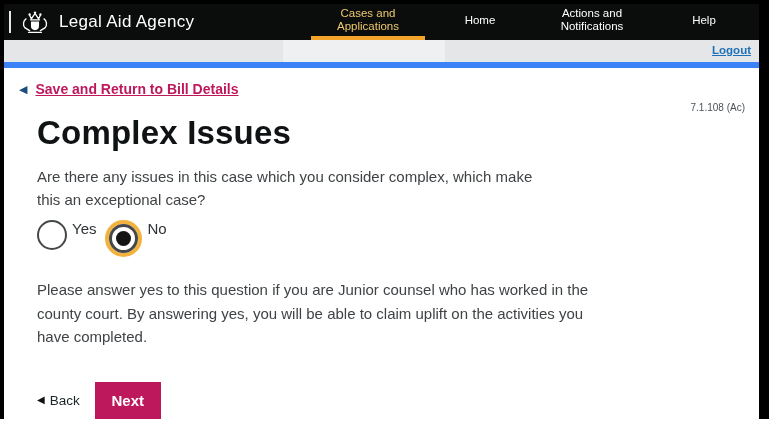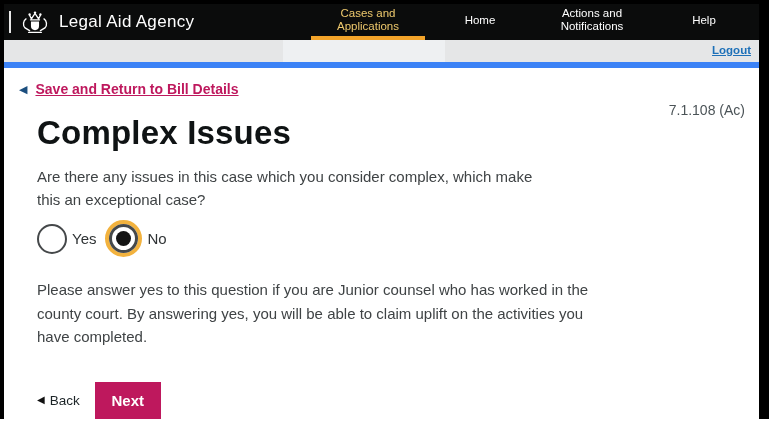--- a/index.html
+++ b/index.html
@@ -26,26 +26,26 @@
   .subnav-patch { position:absolute; left:279px; top:0; width:162px; height:22px; background:#eef0f2; }
   .logout { position:absolute; right:8px; top:4px; font-size:11.5px; font-weight:bold;
             color:#1d70b8; text-decoration:underline; cursor:pointer; }
 
   
   main { position:relative; padding:13px 0 0 15px; }
   .backlink-row { display:flex; align-items:center; gap:8px; }
   .tri { font-size:10px; line-height:1; }
   .tri.navy { color:#1b4e7e; font-size:11px; }
   .backlink { color:#be185d; font-weight:bold; font-size:14px; text-decoration:underline; cursor:pointer; }
-  .version { position:absolute; top:34px; right:14px; font-size:14px; color:#4b5357; }
+  .version { position:absolute; top:34px; right:14px; font-size:10px; color:#4b5357; }
   h1 { margin:21px 5px 0 18px; font-size:33px; line-height:30px; color:#0f1314; letter-spacing:0.2px;
        font-weight:bold; }
   .question { margin:17px 12px 0 18px; font-size:15px; line-height:23px; color:#3f4345; white-space:pre-line; }
 
-  .radio-row { margin:9px 0 0 18px; display:flex; align-items:center; }
+  .radio-row { margin:9px 0 0 18px; display:flex; align-items:flex-start; }
   .radio { box-sizing:border-box; width:30px; height:30px; border:2.5px solid #45484a;
            border-radius:50%; background:#fff; cursor:pointer; flex:none; }
   .radio-label { font-size:15px; color:#2f3335; margin-left:5px; }
   .radio-selected-wrap { box-sizing:border-box; margin-left:9px; width:37px; height:37px;
            border:4px solid #f2b23e; border-radius:50%; background:#fff; cursor:pointer;
            display:flex; align-items:center; justify-content:center; flex:none; }
   .radio.inner { width:29px; height:29px; border-width:3px; display:flex; align-items:center; justify-content:center; }
   .dot { width:15px; height:15px; background:#141414; border-radius:50%; }
 
   .info { margin:21px 0 0 18px; font-size:15px; line-height:23.5px; color:#3f4345; white-space:pre-line; }

